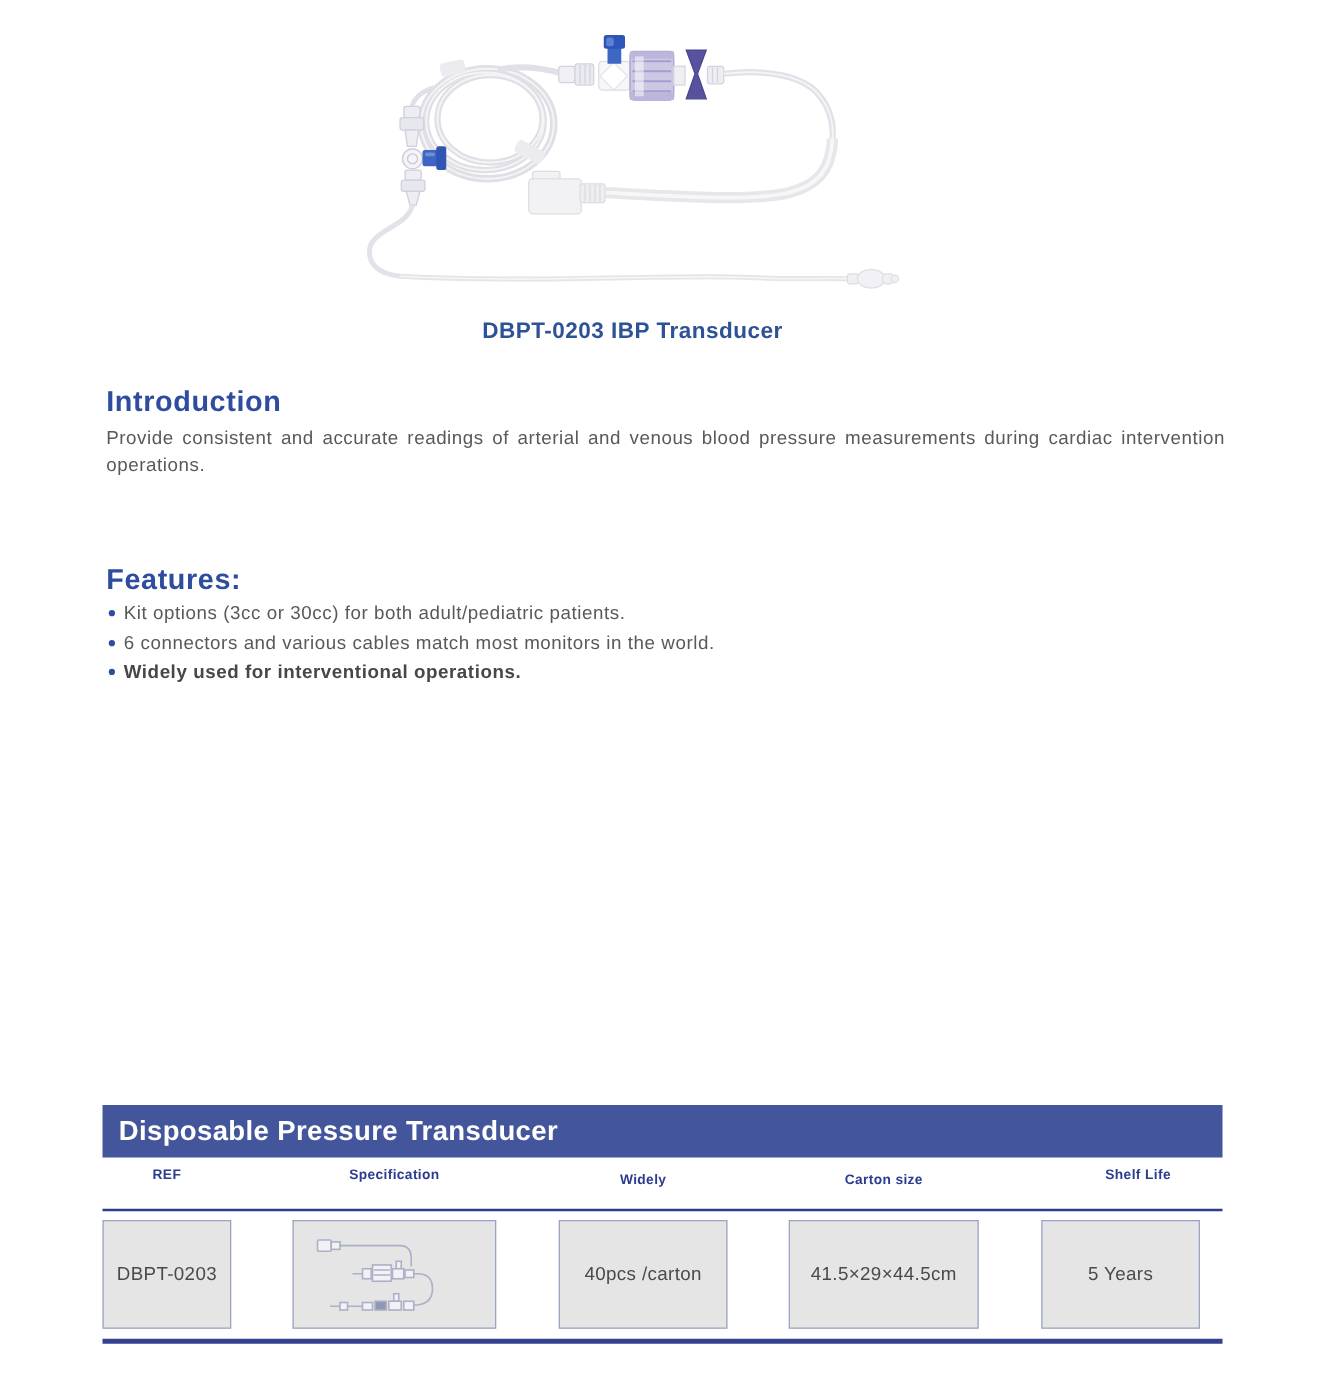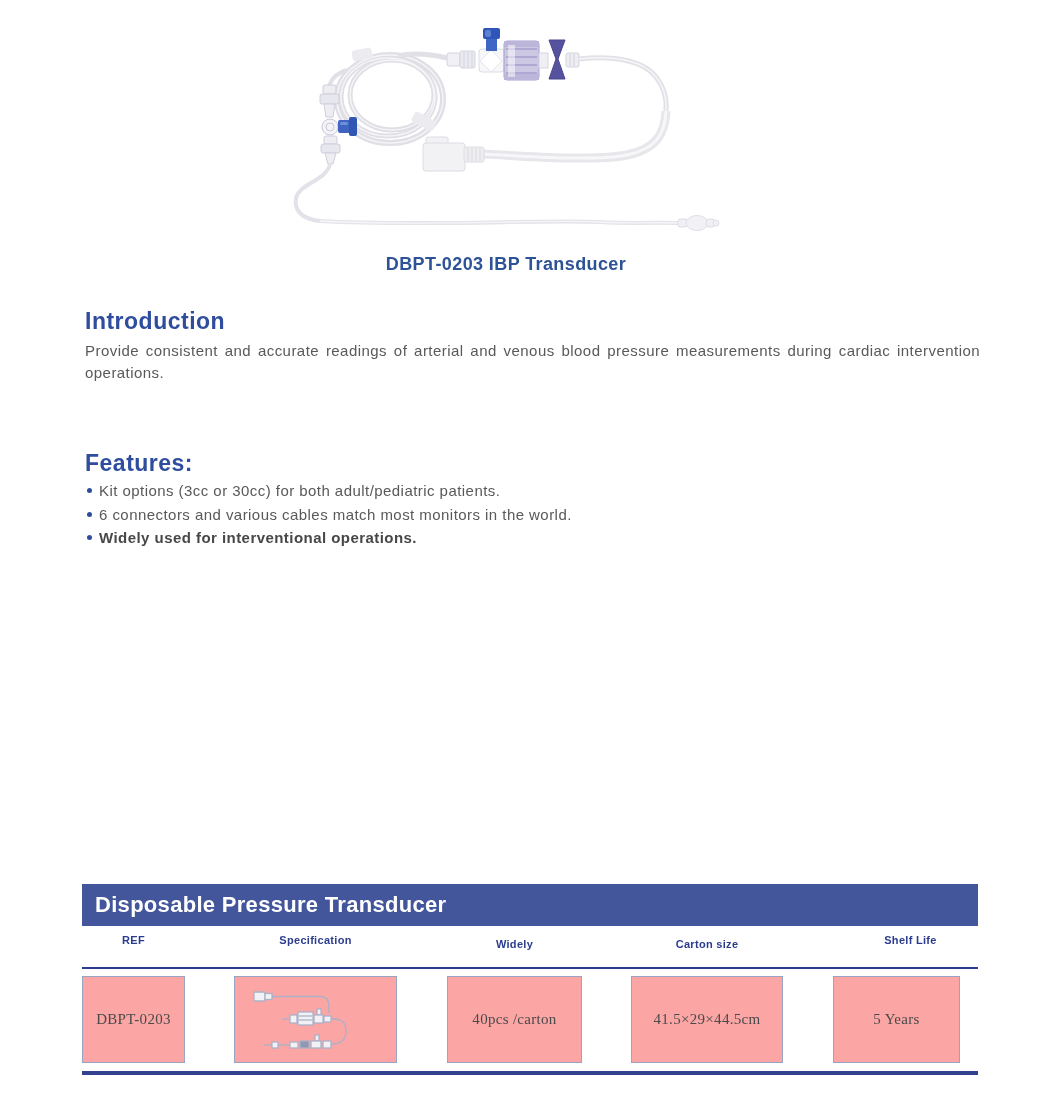--- a/index.html
+++ b/index.html
@@ -68,22 +68,21 @@
   .col-spec{left:152px;width:163px;}
   .col-package{left:365px;width:135px;top:12px;}
   .col-carton{left:549px;width:152px;top:12px;}
   .col-shelf{left:765px;width:127px;}
   .table-row{position:relative;height:102px;border-bottom:4px solid #33428F;}
   .cell{
     position:absolute;top:7px;height:87px;box-sizing:border-box;
     border:1px solid #99A3C4;
     display:flex;align-items:center;justify-content:center;
     font-size:15px;letter-spacing:.3px;color:#4A4A4A;
-    background:#fca5a5;
-    font-family:Liberation Serif, serif;
+    background:#e5e5e5;
   }
   .cell-ref{left:0;width:103px;}
   .cell-spec{left:152px;width:163px;}
   .cell-package{left:365px;width:135px;}
   .cell-carton{left:549px;width:152px;}
   .cell-shelf{left:751px;width:127px;}
 </style>
 </head>
 <body>
 

